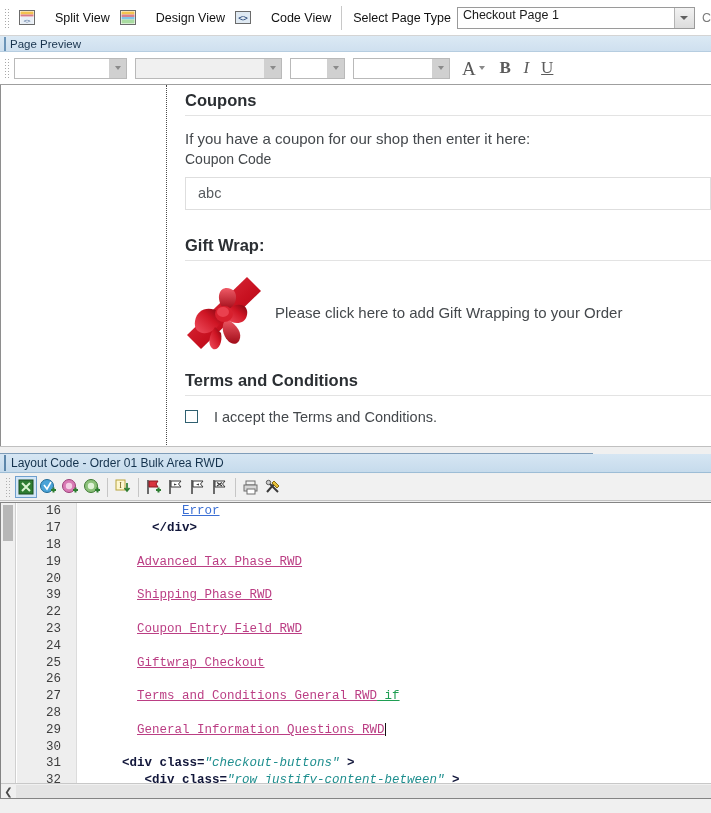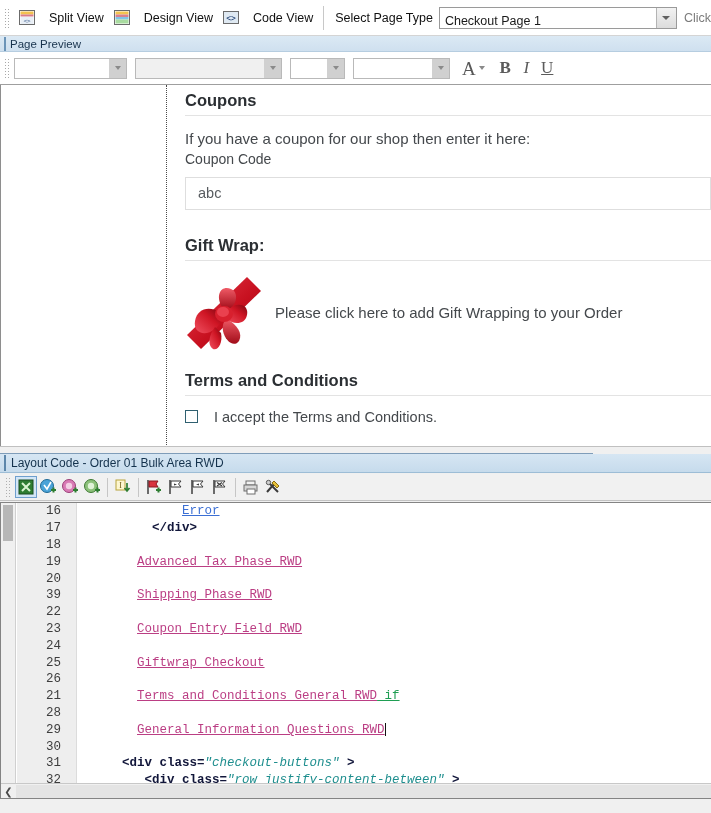--- a/index.html
+++ b/index.html
@@ -26,39 +26,39 @@
     box-sizing: border-box;
   }
   .grip {
     width: 7px; height: 22px; margin-left: 3px; margin-right: 4px;
     background-image: radial-gradient(#a9a9a9 40%, transparent 42%);
     background-size: 3px 3px;
     background-position: 1px 1px;
     flex: 0 0 auto;
   }
   .tb-btn {
-    display: flex; align-items: center; gap: 14px;
+    display: flex; align-items: center; gap: 20px;
     height: 26px; padding: 0 5px;
     font-size: 12.5px; color: #111; white-space: nowrap;
     cursor: default;
   }
   .ico16 { width: 16px; height: 15px; flex: 0 0 auto; display:block; }
   .tb-sep {
     width: 1px; height: 24px; background: #c8c8c8; margin: 0 5px;
     flex: 0 0 auto;
   }
   .tb-label {
     font-size: 12.5px; color: #111; white-space: nowrap; padding: 0 6px;
   }
   .combo {
     position: relative;
     height: 22px; width: 238px;
     border: 1px solid #9a9a9a;
     background: #fff;
-    display: flex; align-items: flex-end;
+    display: flex; align-items: flex-start;
     box-sizing: border-box;
     flex: 0 0 auto;
   }
   .combo .combo-text {
     font-size: 12.5px; color: #1a1a1a; padding-left: 5px;
     white-space: nowrap; overflow: hidden;
   }
   .combo .combo-arrow {
     position: absolute; right: 0; top: 0;
     width: 19px; height: 20px;
@@ -602,21 +602,21 @@
           <div class="cl"><span class="ln">17</span><span class="ctext"><span>        </span><span class="tok-tag">&lt;/div&gt;</span></span></div>
           <div class="cl"><span class="ln">18</span><span class="ctext"></span></div>
           <div class="cl"><span class="ln">19</span><span class="ctext"><span>      </span><span class="tok-link">Advanced Tax Phase RWD</span></span></div>
           <div class="cl"><span class="ln">20</span><span class="ctext"></span></div>
           <div class="cl"><span class="ln">39</span><span class="ctext"><span>      </span><span class="tok-link">Shipping Phase RWD</span></span></div>
           <div class="cl"><span class="ln">22</span><span class="ctext"></span></div>
           <div class="cl"><span class="ln">23</span><span class="ctext"><span>      </span><span class="tok-link">Coupon Entry Field RWD</span></span></div>
           <div class="cl"><span class="ln">24</span><span class="ctext"></span></div>
           <div class="cl"><span class="ln">25</span><span class="ctext"><span>      </span><span class="tok-link">Giftwrap Checkout</span></span></div>
           <div class="cl"><span class="ln">26</span><span class="ctext"></span></div>
-          <div class="cl"><span class="ln">21</span><span class="ctext"><span>      </span><span class="tok-link">Terms and Conditions General RWD</span><span class="tok-green"> if</span></span></div>
+          <div class="cl"><span class="ln">27</span><span class="ctext"><span>      </span><span class="tok-link">Terms and Conditions General RWD</span><span class="tok-green"> if</span></span></div>
           <div class="cl"><span class="ln">28</span><span class="ctext"></span></div>
           <div class="cl"><span class="ln">29</span><span class="ctext"><span>      </span><span class="tok-link">General Information Questions RWD</span><span class="caret-blink"></span></span></div>
           <div class="cl"><span class="ln">30</span><span class="ctext"></span></div>
           <div class="cl"><span class="ln">31</span><span class="ctext"><span>    </span><span class="tok-tag">&lt;div class=</span><span class="tok-attr-val">"checkout-buttons"</span><span class="tok-tag"> &gt;</span></span></div>
           <div class="cl"><span class="ln">32</span><span class="ctext"><span>       </span><span class="tok-tag">&lt;div class=</span><span class="tok-attr-val">"row justify-content-between"</span><span class="tok-tag"> &gt;</span></span></div>
         </div>
 
       <div class="hscroll">
         <div class="hs-track"></div>
         <div class="hs-arrow">❮</div>

